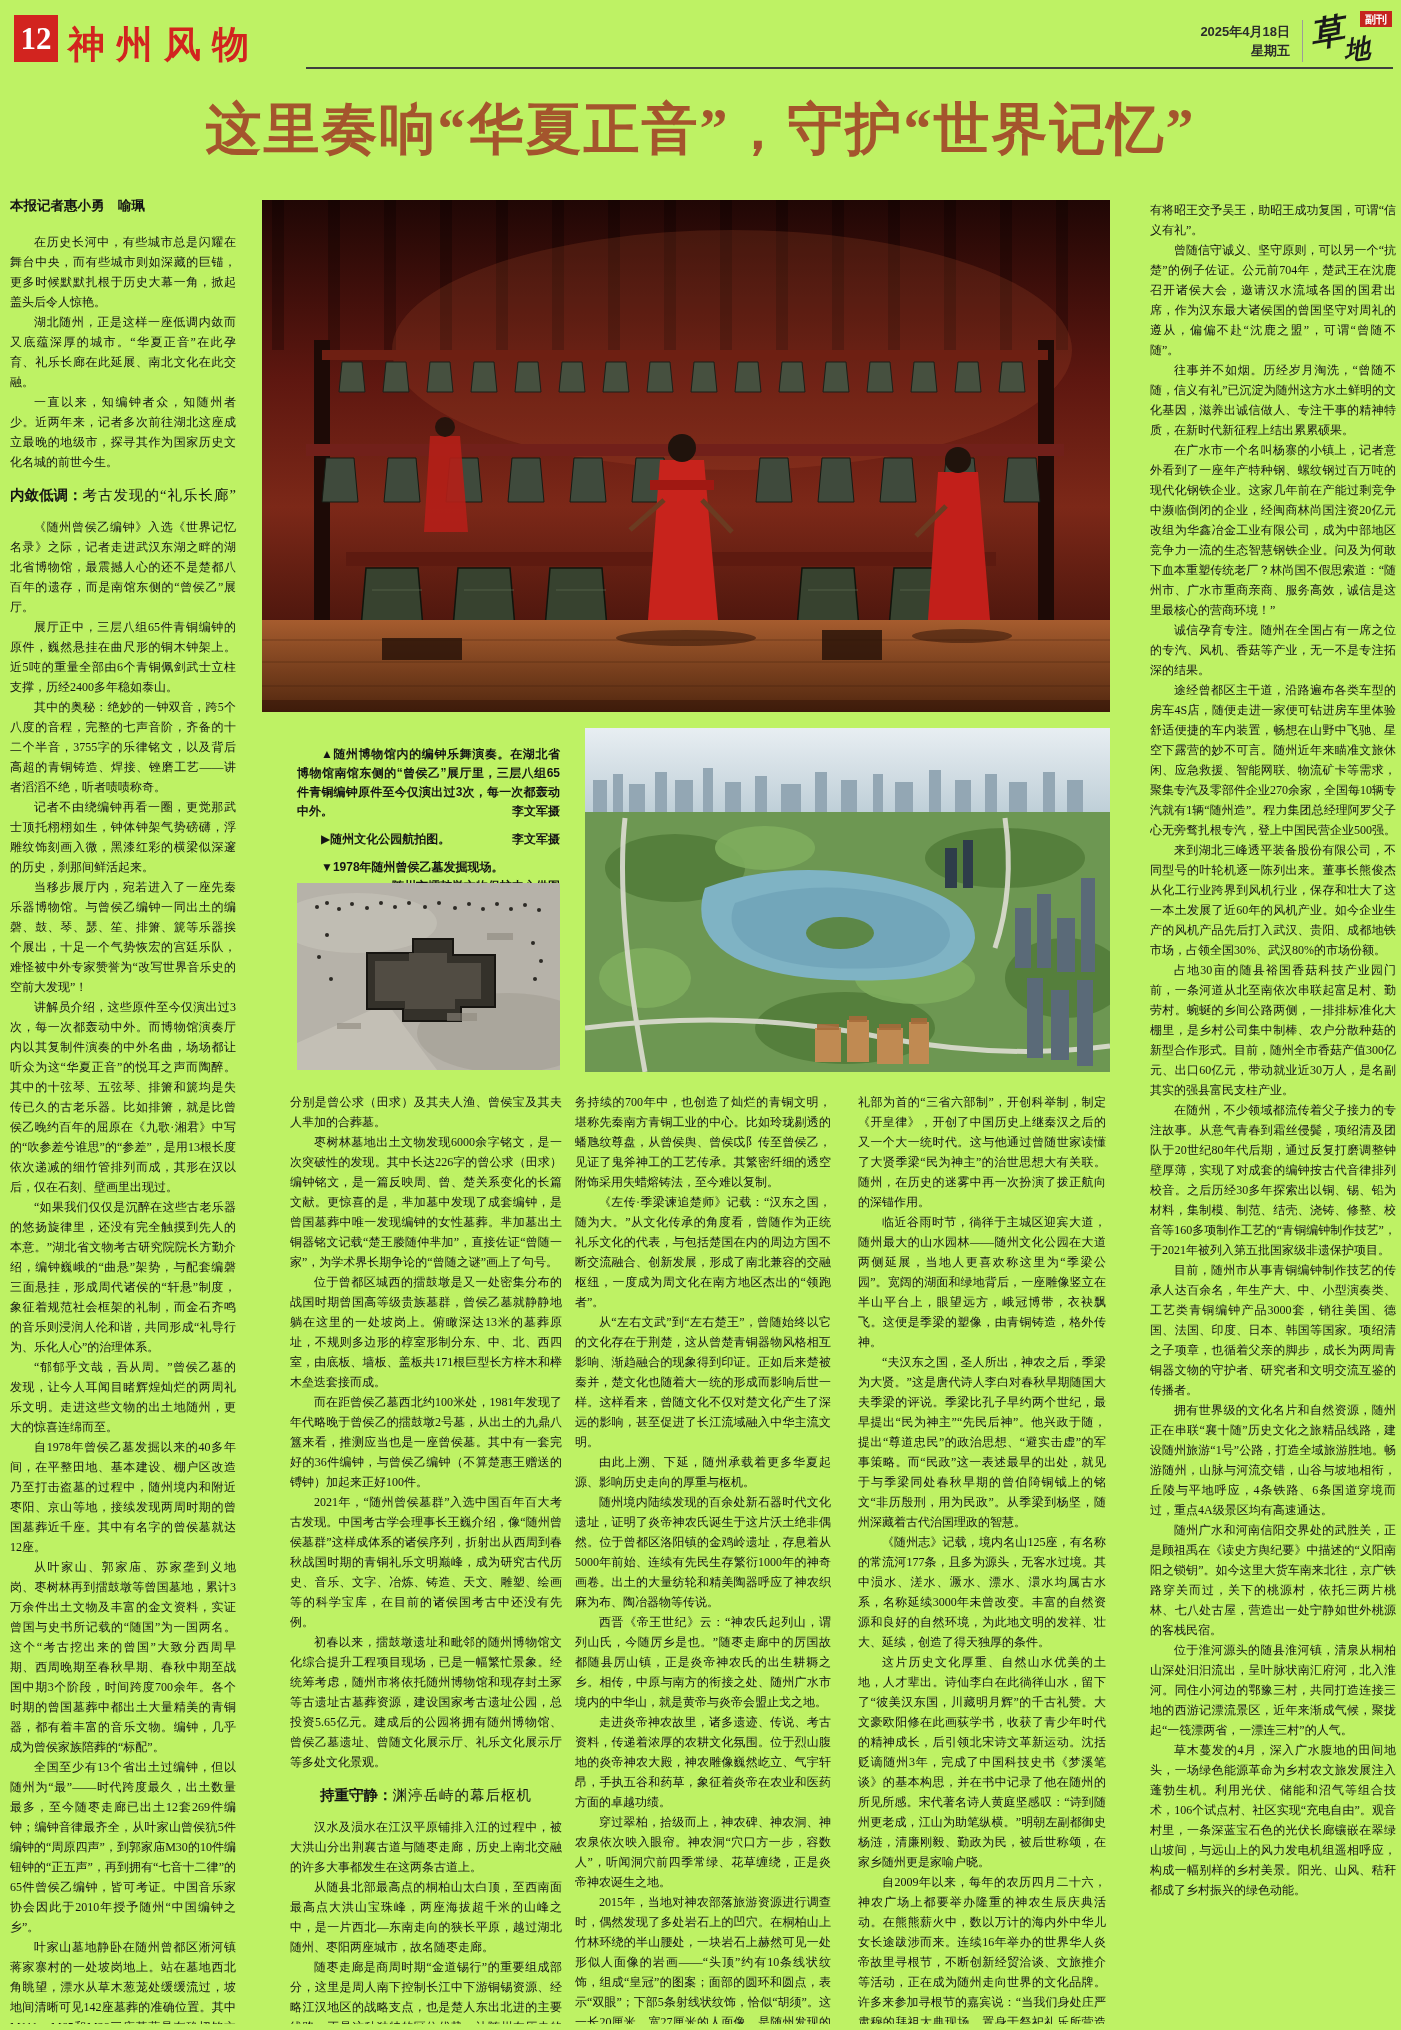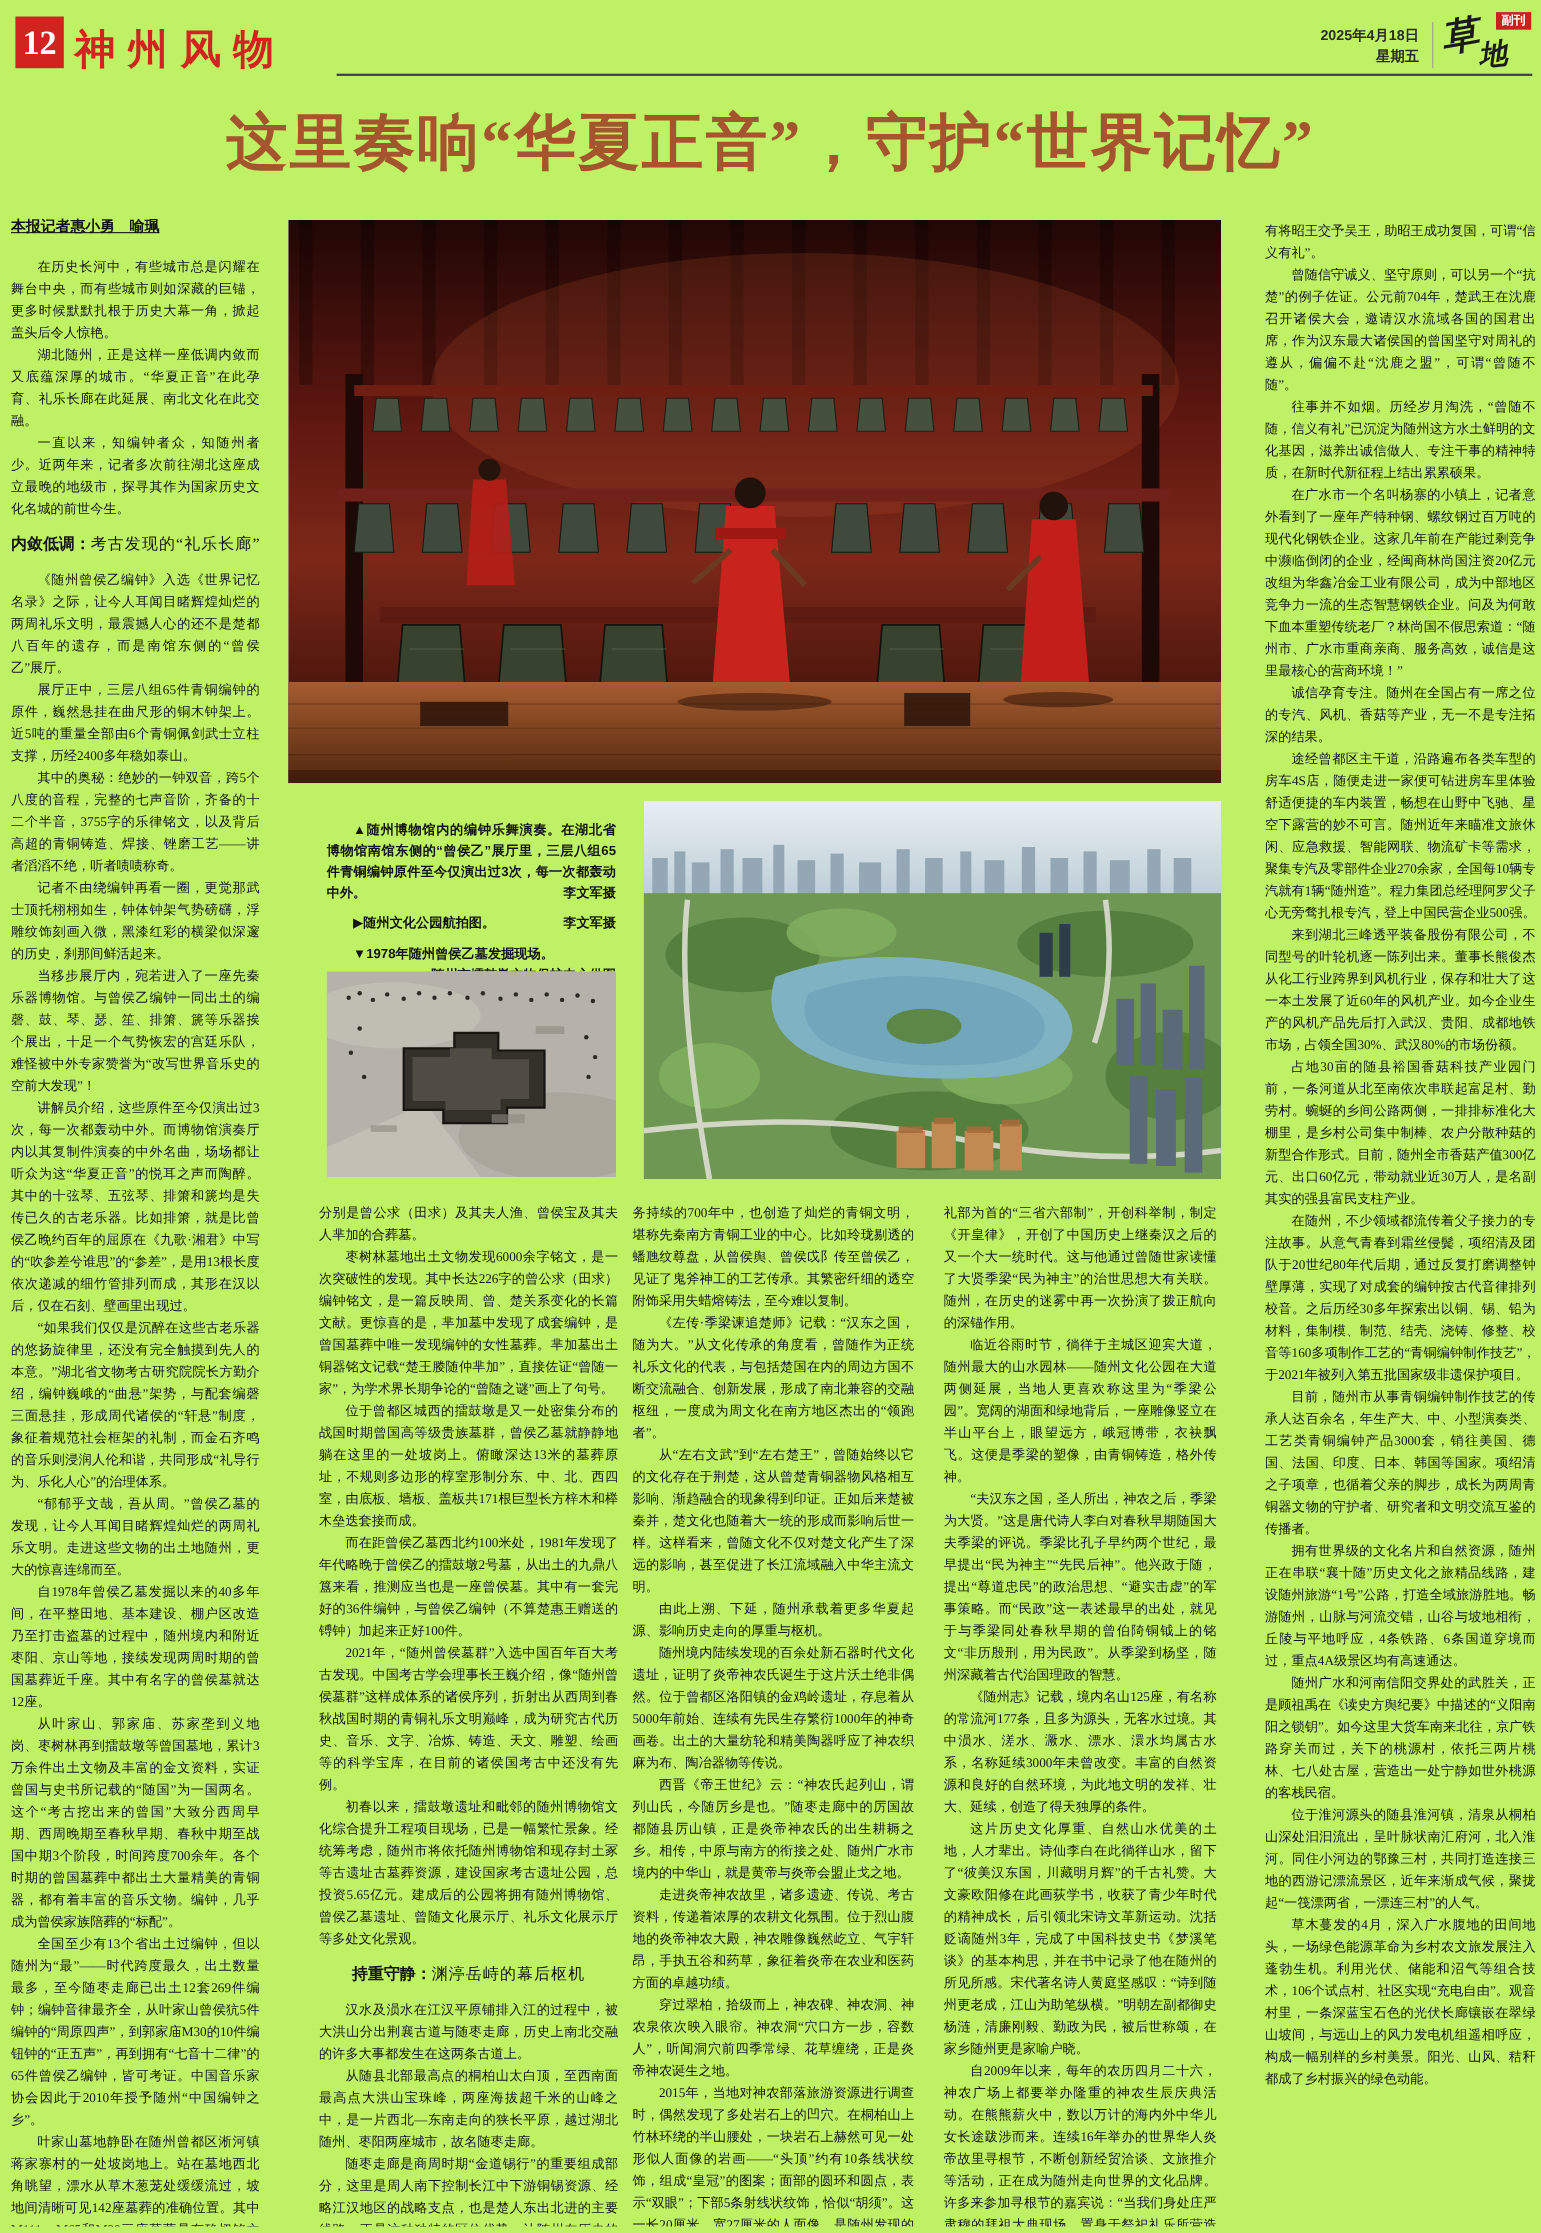--- a/index.html
+++ b/index.html
@@ -33,21 +33,21 @@
   #col1{left:10px;top:196px;width:226px;height:1828px;}
   #col5{left:1150px;top:200px;width:246px;height:1824px;}
   .center{position:absolute;left:252px;top:200px;width:860px;height:1824px;}
   .ctext{position:absolute;top:892px;height:932px;}
   #col2{left:38px;width:272px;}
   #col3{left:323px;width:256px;}
   #col4{left:606px;width:248px;}
   .para{margin:0;text-indent:24px;}
   .para.cont{text-indent:0;}
   .byline{font-family:"Liberation Sans","DejaVu Sans",sans-serif;font-weight:bold;
-          font-size:13.5px;margin:0 0 16px 0;text-decoration:underline;}
+          font-size:13.5px;margin:0 0 16px 0;}
   .subhead{text-align:center;margin:13px 0 12px 0;font-size:14.5px;white-space:nowrap;}
   .subhead b{font-family:"Liberation Sans","DejaVu Sans",sans-serif;font-weight:bold;}
   .subhead span{font-family:"Liberation Serif",serif;letter-spacing:1px;}
   
   .photo{position:absolute;overflow:hidden;background:#ccc;}
   .photo svg{display:block;width:100%;height:100%;}
   #stage-photo{left:10px;top:0;width:848px;height:512px;}
   #aerial-photo{left:333px;top:528px;width:525px;height:344px;}
   #bw-photo{left:45px;top:683px;width:263px;height:187px;}
   
@@ -78,21 +78,21 @@
   </div>
 
   <div class="headline">这里奏响“华夏正音”，守护“世界记忆”</div>
 
   <div id="col1" class="col">
       <div class="byline">本报记者惠小勇　喻珮</div>
       <p class="para">在历史长河中，有些城市总是闪耀在舞台中央，而有些城市则如深藏的巨锚，更多时候默默扎根于历史大幕一角，掀起盖头后令人惊艳。</p>
       <p class="para">湖北随州，正是这样一座低调内敛而又底蕴深厚的城市。“华夏正音”在此孕育、礼乐长廊在此延展、南北文化在此交融。</p>
       <p class="para">一直以来，知编钟者众，知随州者少。近两年来，记者多次前往湖北这座成立最晚的地级市，探寻其作为国家历史文化名城的前世今生。</p>
       <div class="subhead"><b>内敛低调：</b><span>考古发现的“礼乐长廊”</span></div>
-      <p class="para">《随州曾侯乙编钟》入选《世界记忆名录》之际，让今人耳闻目睹辉煌灿烂的两周礼乐文明，最震撼人心的还不是楚都八百年的遗存，而是南馆东侧的“曾侯乙”展厅。</p>
+      <p class="para">《随州曾侯乙编钟》入选《世界记忆名录》之际，记者走进武汉东湖之畔的湖北省博物馆，最震撼人心的还不是楚都八百年的遗存，而是南馆东侧的“曾侯乙”展厅。</p>
       <p class="para">展厅正中，三层八组65件青铜编钟的原件，巍然悬挂在曲尺形的铜木钟架上。近5吨的重量全部由6个青铜佩剑武士立柱支撑，历经2400多年稳如泰山。</p>
       <p class="para">其中的奥秘：绝妙的一钟双音，跨5个八度的音程，完整的七声音阶，齐备的十二个半音，3755字的乐律铭文，以及背后高超的青铜铸造、焊接、锉磨工艺——讲者滔滔不绝，听者啧啧称奇。</p>
       <p class="para">记者不由绕编钟再看一圈，更觉那武士顶托栩栩如生，钟体钟架气势磅礴，浮雕纹饰刻画入微，黑漆红彩的横梁似深邃的历史，刹那间鲜活起来。</p>
       <p class="para">当移步展厅内，宛若进入了一座先秦乐器博物馆。与曾侯乙编钟一同出土的编磬、鼓、琴、瑟、笙、排箫、篪等乐器挨个展出，十足一个气势恢宏的宫廷乐队，难怪被中外专家赞誉为“改写世界音乐史的空前大发现”！</p>
       <p class="para">讲解员介绍，这些原件至今仅演出过3次，每一次都轰动中外。而博物馆演奏厅内以其复制件演奏的中外名曲，场场都让听众为这“华夏正音”的悦耳之声而陶醉。其中的十弦琴、五弦琴、排箫和篪均是失传已久的古老乐器。比如排箫，就是比曾侯乙晚约百年的屈原在《九歌·湘君》中写的“吹参差兮谁思”的“参差”，是用13根长度依次递减的细竹管排列而成，其形在汉以后，仅在石刻、壁画里出现过。</p>
       <p class="para">“如果我们仅仅是沉醉在这些古老乐器的悠扬旋律里，还没有完全触摸到先人的本意。”湖北省文物考古研究院院长方勤介绍，编钟巍峨的“曲悬”架势，与配套编磬三面悬挂，形成周代诸侯的“轩悬”制度，象征着规范社会框架的礼制，而金石齐鸣的音乐则浸润人伦和谐，共同形成“礼导行为、乐化人心”的治理体系。</p>
       <p class="para">“郁郁乎文哉，吾从周。”曾侯乙墓的发现，让今人耳闻目睹辉煌灿烂的两周礼乐文明。走进这些文物的出土地随州，更大的惊喜连绵而至。</p>
       <p class="para">自1978年曾侯乙墓发掘以来的40多年间，在平整田地、基本建设、棚户区改造乃至打击盗墓的过程中，随州境内和附近枣阳、京山等地，接续发现两周时期的曾国墓葬近千座。其中有名字的曾侯墓就达12座。</p>
       <p class="para">从叶家山、郭家庙、苏家垄到义地岗、枣树林再到擂鼓墩等曾国墓地，累计3万余件出土文物及丰富的金文资料，实证曾国与史书所记载的“随国”为一国两名。这个“考古挖出来的曾国”大致分西周早期、西周晚期至春秋早期、春秋中期至战国中期3个阶段，时间跨度700余年。各个时期的曾国墓葬中都出土大量精美的青铜器，都有着丰富的音乐文物。编钟，几乎成为曾侯家族陪葬的“标配”。</p>
       <p class="para">全国至少有13个省出土过编钟，但以随州为“最”——时代跨度最久，出土数量最多，至今随枣走廊已出土12套269件编钟；编钟音律最齐全，从叶家山曾侯犺5件编钟的“周原四声”，到郭家庙M30的10件编钮钟的“正五声”，再到拥有“七音十二律”的65件曾侯乙编钟，皆可考证。中国音乐家协会因此于2010年授予随州“中国编钟之乡”。</p>

